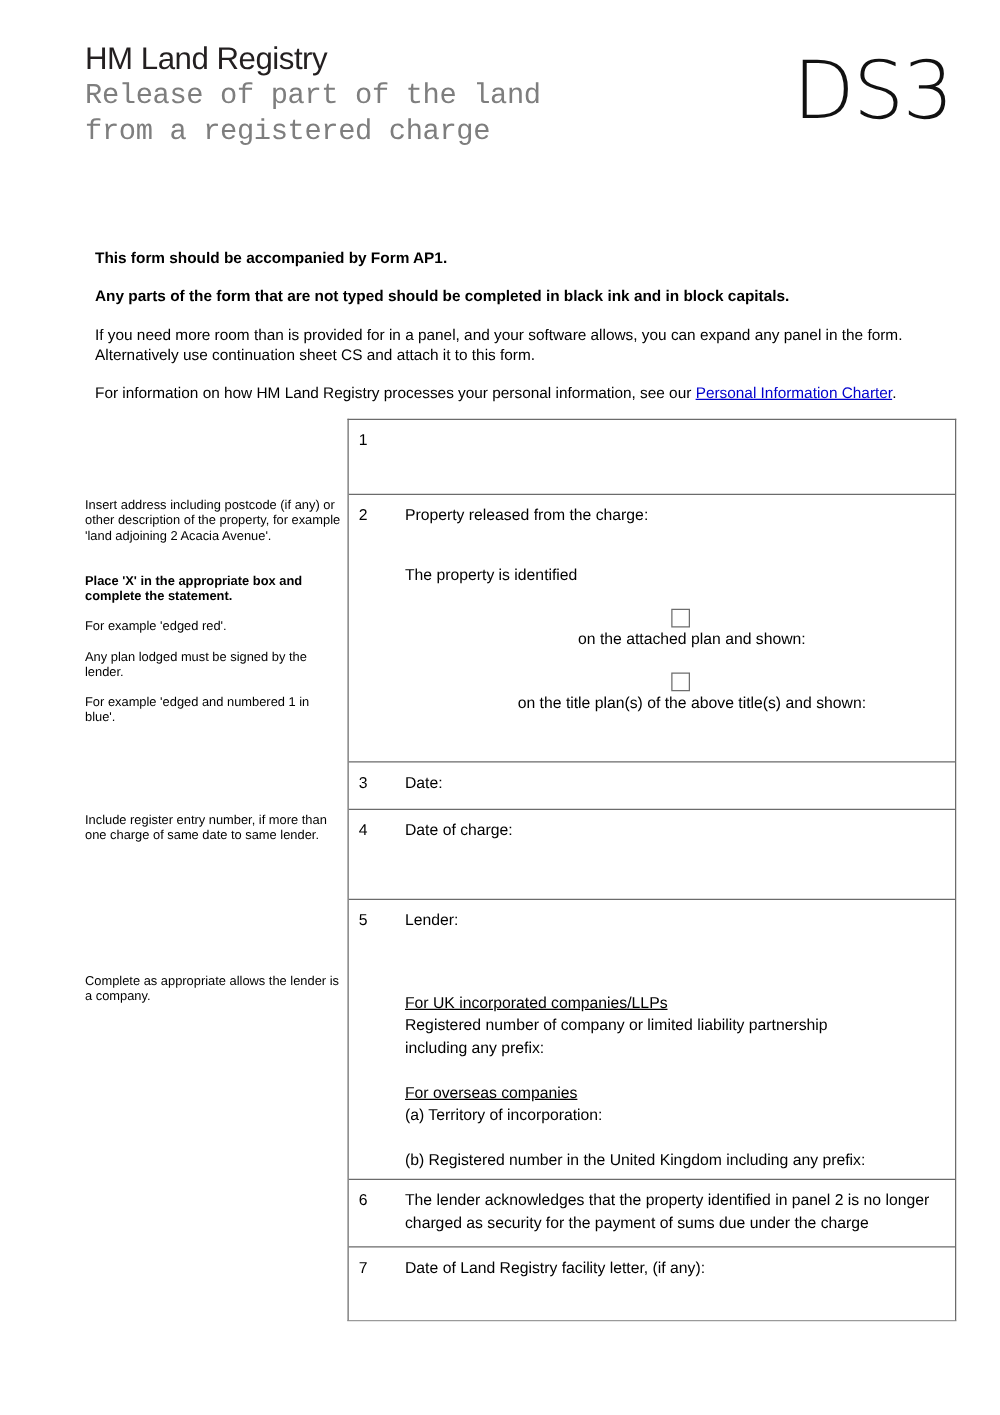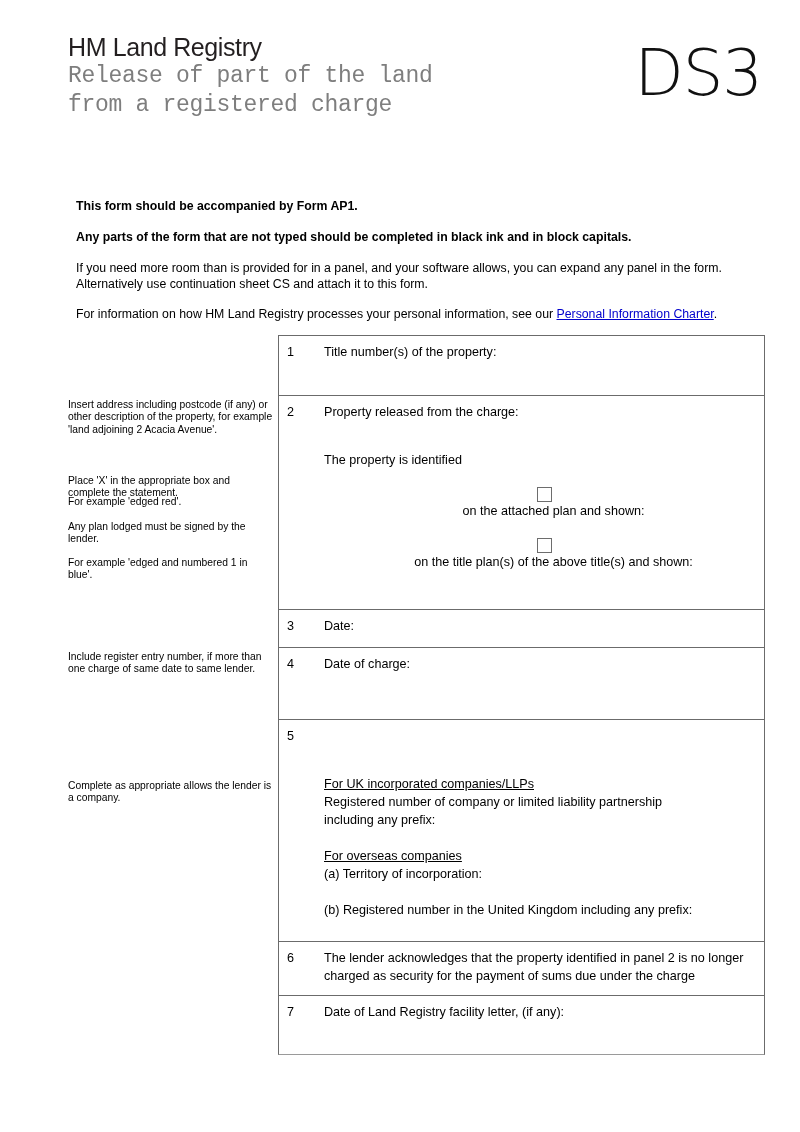--- a/index.html
+++ b/index.html
@@ -189,35 +189,32 @@
   <p class="bold">This form should be accompanied by Form AP1.</p>
   <p class="bold">Any parts of the form that are not typed should be completed in black ink and in block capitals.</p>
   <p class="tight">If you need more room than is provided for in a panel, and your software allows, you can expand any panel in the form. Alternatively use continuation sheet CS and attach it to this form.</p>
   <p><span>For information on how HM Land Registry processes your personal information, see our </span><a href="#">Personal Information Charter</a><span>.</span></p>
 </div>
 
 <div class="form-area">
 
   <div class="notes-col">
     <div class="note" style="top:64px;">Insert address including postcode (if any) or other description of the property, for example 'land adjoining 2 Acacia Avenue'.</div>
-    <div class="note" style="top:140px;">Place 'X' in the appropriate box and complete the statement.</div>
+    <div class="note" style="top:125px;font-weight:bold;">Place 'X' in the appropriate box and complete the statement.</div>
     <div class="note" style="top:161px;">For example 'edged red'.</div>
     <div class="note" style="top:186px;">Any plan lodged must be signed by the lender.</div>
     <div class="note" style="top:222px;">For example 'edged and numbered 1 in blue'.</div>
     <div class="note" style="top:316px;">Include register entry number, if more than one charge of same date to same lender.</div>
     <div class="note" style="top:445px;">Complete as appropriate allows the lender is a company.</div>
   </div>
 
   <div class="panels">
 
     <div class="panel h-p1">
       <div class="panel-num">1</div>
-      <div class="panel-body">
-        <p class="lead">Title number(s) of the property:</p>
-      </div>
     </div>
 
     <div class="panel h-p2">
       <div class="panel-num">2</div>
       <div class="panel-body">
         <p class="lead">Property released from the charge:</p>
         <div class="gap-lg"></div>
         <p class="lead">The property is identified</p>
         <div class="gap-md"></div>
         <div class="opt-row">
@@ -242,20 +239,21 @@
     <div class="panel h-p4">
       <div class="panel-num">4</div>
       <div class="panel-body">
         <p class="lead">Date of charge:</p>
       </div>
     </div>
 
     <div class="panel h-p5">
       <div class="panel-num">5</div>
       <div class="panel-body">
+        <p class="lead">Lender:</p>
         <div class="gap-lg"></div>
         <div class="gap-md"></div>
         <p class="sub-head">For UK incorporated companies/LLPs</p>
         <p class="sub-line">Registered number of company or limited liability partnership</p>
         <p class="sub-line">including any prefix:</p>
         <div class="gap-md"></div>
         <p class="sub-head">For overseas companies</p>
         <p class="sub-line">(a) Territory of incorporation:</p>
         <div class="gap-md"></div>
         <p class="sub-line">(b) Registered number in the United Kingdom including any prefix:</p>

